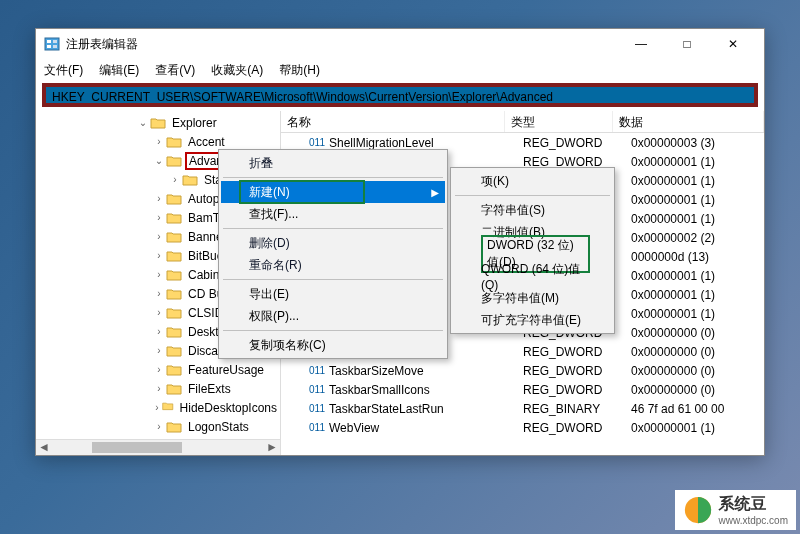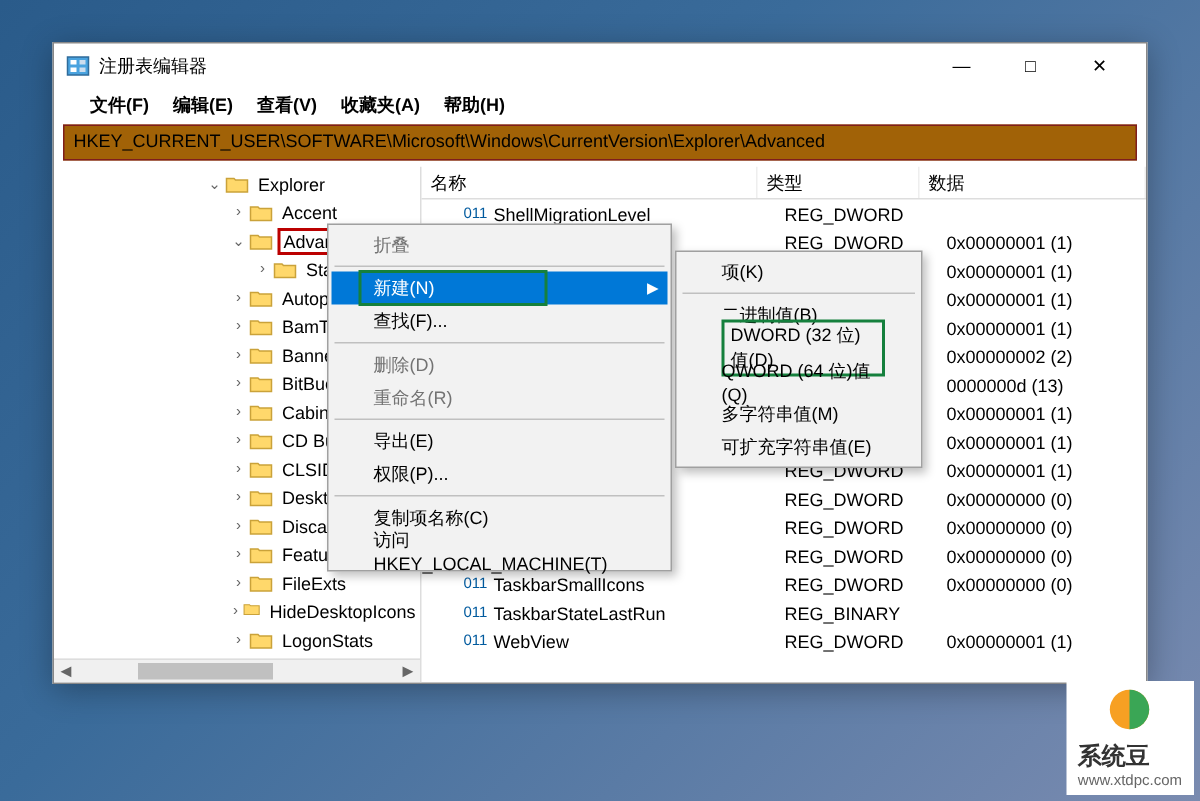--- a/index.html
+++ b/index.html
@@ -4,24 +4,24 @@
 <style>
   * { box-sizing: border-box; margin: 0; padding: 0; font-family: "Microsoft YaHei", "Segoe UI", sans-serif; font-size: 12px; }
   body { width: 800px; height: 534px; background: linear-gradient(135deg, #2a5b8a 0%, #3a6b9a 40%, #7a8bb0 100%); position: relative; overflow: hidden; }
   
   .window { position: absolute; left: 35px; top: 28px; width: 730px; height: 428px; background: #fff; border: 1px solid #888; box-shadow: 0 4px 20px rgba(0,0,0,0.3); display: flex; flex-direction: column; }
   .titlebar { height: 30px; display: flex; align-items: center; padding: 0 8px; }
   .titlebar .app-icon { width: 16px; height: 16px; margin-right: 6px; }
   .titlebar .title { flex: 1; }
   .tb-btn { width: 46px; height: 30px; display: flex; align-items: center; justify-content: center; color: #000; }
 
-  .menubar { height: 22px; display: flex; align-items: center; padding: 0 16px; font-weight: bold; }
+  .menubar { height: 22px; display: flex; align-items: center; padding: 0 0; }
   .menubar span { padding: 2px 8px; }
 
-  .addr { height: 24px; border: 1px solid #7f1d1d; margin: 2px 6px 4px; padding: 3px 6px; background: #a16207; overflow: hidden; white-space: nowrap; }
+  .addr { height: 24px; border: 4px solid #7f1d1d; margin: 2px 6px 4px; padding: 3px 6px; background: #0369a1; overflow: hidden; white-space: nowrap; }
 
   .body { flex: 1; display: flex; overflow: hidden; }
   .tree { width: 245px; border-right: 1px solid #ddd; overflow: hidden; padding: 2px 0; }
   .tree-row { height: 19px; display: flex; align-items: center; white-space: nowrap; }
   .tree-row .chev { width: 14px; text-align: center; color: #666; font-size: 10px; }
   .tree-row .fold { width: 16px; height: 14px; margin-right: 3px; }
   .tree-row .lbl { padding: 1px 3px; }
   .tree-row.sel .lbl { border: 2px solid #b00; padding: 0 2px; }
 
   .list { flex: 1; display: flex; flex-direction: column; }
@@ -30,34 +30,34 @@
   .rows { flex: 1; overflow: hidden; }
   .lrow { height: 19px; display: flex; align-items: center; margin-left: 24px; }
   .lrow .ic { width: 18px; height: 16px; margin: 0 3px; display: flex; align-items: center; justify-content: center; font-size: 10px; color: #005a9e; }
   .lrow > span { overflow: hidden; white-space: nowrap; }
   .c-name { width: 218px; display: flex; align-items: center; }
   .c-type { width: 108px; }
   .c-data { flex: 1; }
 
   .ctx { position: absolute; background: #f2f2f2; border: 1px solid #a0a0a0; box-shadow: 3px 3px 6px rgba(0,0,0,0.25); padding: 2px; }
   .ctx .mi { height: 22px; display: flex; align-items: center; padding: 0 22px 0 28px; position: relative; }
-  .ctx .mi.disabled { color: #737373; }
+  .ctx .mi.disabled { color: #0f172a; }
   .ctx .mi.hl { background: #0078d7; color: #fff; }
   .ctx .sep { height: 1px; background: #c0c0c0; margin: 3px 2px; }
   .ctx .mi .arrow { position: absolute; right: 6px; font-size: 10px; }
   .ctx1 { left: 218px; top: 149px; width: 230px; }
   .ctx2 { left: 450px; top: 167px; width: 165px; }
   .hlbox { border: 2px solid #15803d; }
 
   .scrollbar { position: absolute; right: 0; bottom: 0; left: 0; height: 16px; background: #f0f0f0; border-top: 1px solid #ddd; display: flex; }
   .scrollbar .arw { width: 16px; text-align: center; color: #666; }
   .scrollbar .track { flex: 1; position: relative; }
   .scrollbar .thumb { position: absolute; left: 40px; width: 90px; top: 2px; bottom: 2px; background: #c0c0c0; }
 
-  .watermark { position: absolute; right: 4px; bottom: 4px; display: flex; align-items: center; gap: 6px; background: #fff; padding: 4px 8px; flex-direction: column; }
+  .watermark { position: absolute; right: 4px; bottom: 4px; display: flex; align-items: center; gap: 6px; background: #fff; padding: 4px 8px; }
   .wm-logo { width: 30px; height: 30px; }
   .wm-txt .t1 { font-size: 16px; font-weight: bold; color: #333; }
   .wm-txt .t2 { font-size: 10px; color: #666; }
 
   svg { display: block; }
 </style>
 </head>
 <body>
 
 <div class="window">
@@ -287,20 +287,21 @@
         <div style="width:108px">类型</div>
         <div style="flex:1">数据</div>
       </div>
       <div class="rows" id="rows">
           <div class="lrow">
             <span class="c-name">
               <span class="ic">011</span>
               <span>ShellMigrationLevel</span>
             </span>
             <span class="c-type">REG_DWORD</span>
+            <span class="c-data">0x00000003 (3)</span>
           </div>
           <div class="lrow">
             <span class="c-name"></span>
             <span class="c-type">REG_DWORD</span>
             <span class="c-data">0x00000001 (1)</span>
           </div>
           <div class="lrow">
             <span class="c-name"></span>
             <span class="c-type">REG_DWORD</span>
             <span class="c-data">0x00000001 (1)</span>
@@ -374,20 +375,21 @@
             </span>
             <span class="c-type">REG_DWORD</span>
             <span class="c-data">0x00000000 (0)</span>
           </div>
           <div class="lrow">
             <span class="c-name">
               <span class="ic">011</span>
               <span>TaskbarStateLastRun</span>
             </span>
             <span class="c-type">REG_BINARY</span>
+            <span class="c-data">46 7f ad 61 00 00</span>
           </div>
           <div class="lrow">
             <span class="c-name">
               <span class="ic">011</span>
               <span>WebView</span>
             </span>
             <span class="c-type">REG_DWORD</span>
             <span class="c-data">0x00000001 (1)</span>
           </div>
         </div>
@@ -417,30 +419,30 @@
     <div class="mi">
       <span>导出(E)</span>
     </div>
     <div class="mi">
       <span>权限(P)...</span>
     </div>
     <div class="sep"></div>
     <div class="mi">
       <span>复制项名称(C)</span>
     </div>
-    <div class="mi">
-      <span>访问 HKEY_LOCAL_MACHINE(T)</span>
-    </div>
   </div>
 
 <div class="ctx ctx2" id="ctx2">
     <div class="mi">
       <span>项(K)</span>
     </div>
     <div class="sep"></div>
+    <div class="mi">
+      <span>字符串值(S)</span>
+    </div>
     <div class="mi">
       <span>二进制值(B)</span>
     </div>
     <div class="mi">
       <span class="hlbox" style="padding: 0px 4px;">DWORD (32 位)值(D)</span>
     </div>
     <div class="mi">
       <span>QWORD (64 位)值(Q)</span>
     </div>
     <div class="mi">

